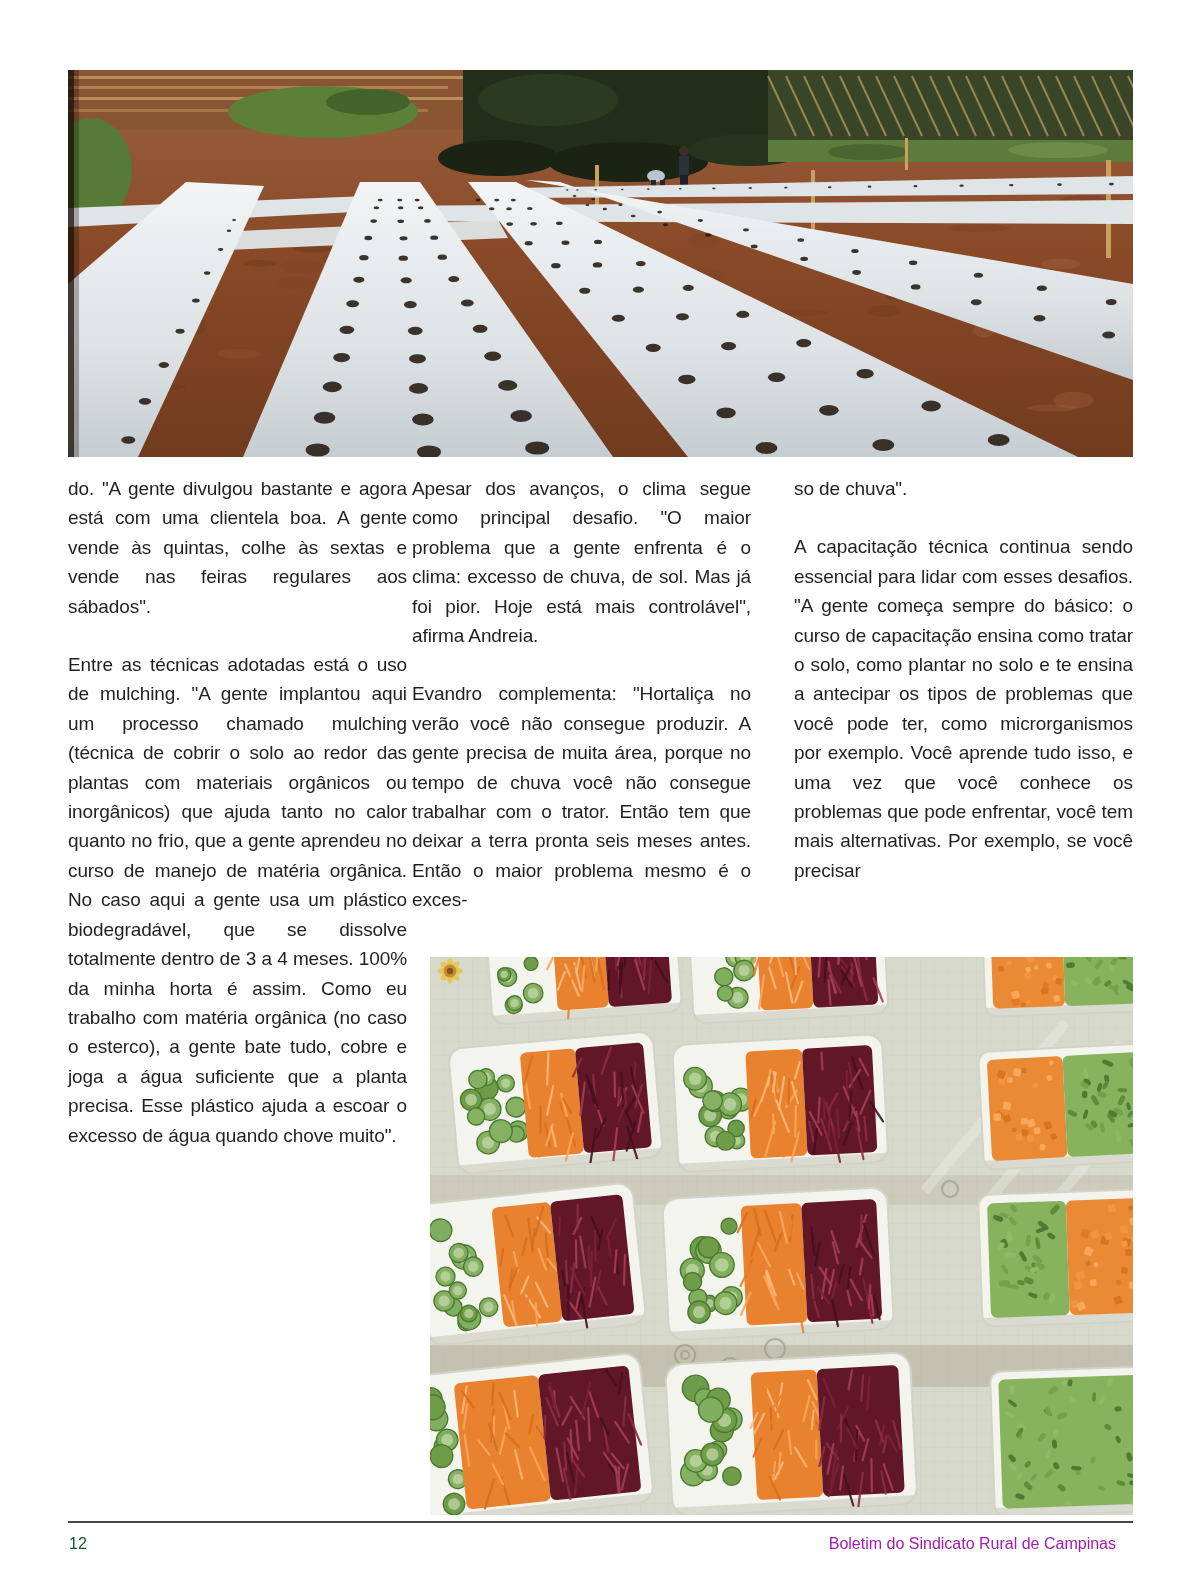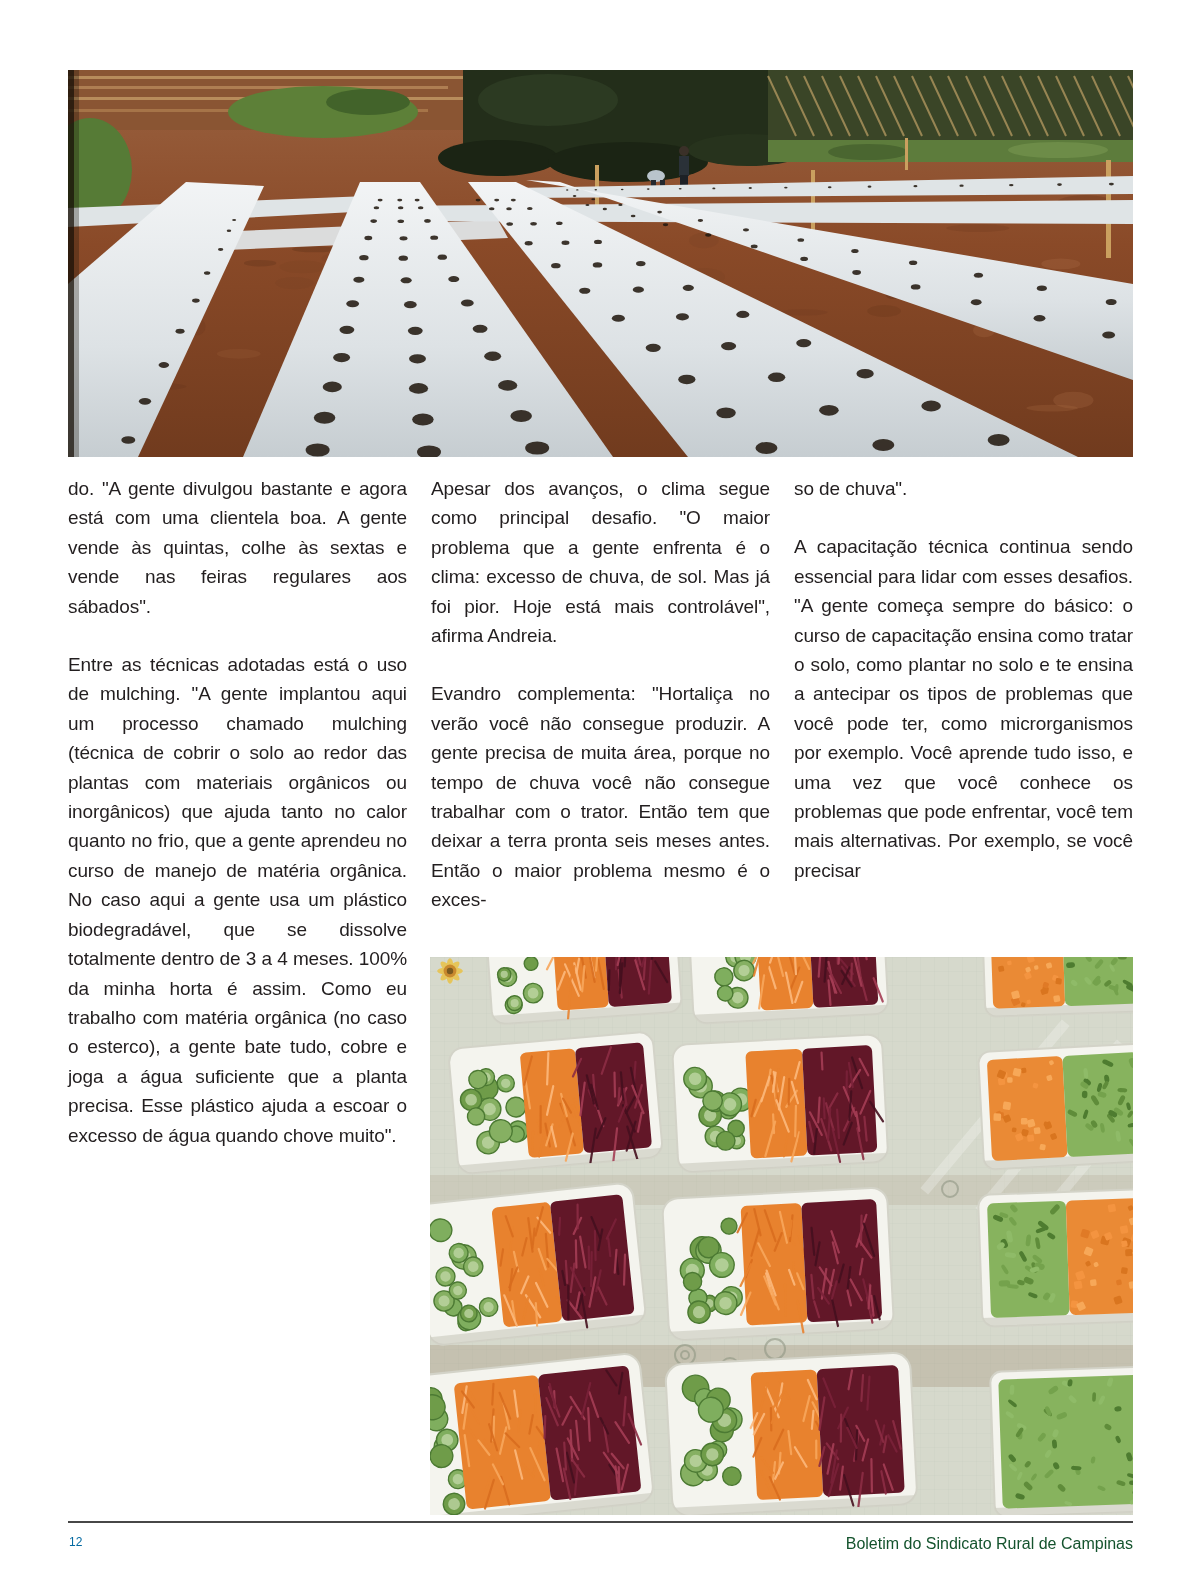--- a/index.html
+++ b/index.html
@@ -6,26 +6,26 @@
   .page{position:relative;width:1200px;height:1581px;background:#ffffff;overflow:hidden;
         font-family:"Liberation Sans",sans-serif;color:#221e1f;}
   figure{margin:0;position:absolute;padding:0;}
   .photo-top{left:68px;top:70px;width:1065px;height:387px;}
   .photo-bottom{left:430px;top:957px;width:703px;height:558px;}
   figure svg{display:block;width:100%;height:100%;}
   .col{position:absolute;top:474px;width:339px;text-align:justify;
        font-size:19px;line-height:29.4px;letter-spacing:-0.1px;}
   .col p{margin:0 0 29px 0;}
   .col-1{left:68px;}
-  .col-2{left:431px;}
+  .col-2{left:412px;}
   .col-3{left:794px;}
   .footer-rule{position:absolute;left:68px;top:1521px;width:1065px;height:0;
                border:none;border-top:2px solid #474747;margin:0;}
-  .page-number{position:absolute;left:69px;top:1535px;font-size:12px;color:#0369a1;}
-  .footer-title{position:absolute;right:67px;top:1535px;font-size:16px;color:#14532d;}
+  .page-number{position:absolute;left:69px;top:1535px;font-size:16px;color:#14532d;}
+  .footer-title{position:absolute;right:84px;top:1535px;font-size:16px;color:#a21caf;}
 </style>
 </head>
 <body>
 
 <div class="page">
 
   <figure class="photo-top" role="img" aria-label="Canteiros cobertos com plástico branco de mulching perfurado sobre solo vermelho">
     <svg viewBox="0 0 1065 387" preserveAspectRatio="none">
       <defs>
         <linearGradient id="soilG" x1="0" y1="0" x2="0" y2="1">

